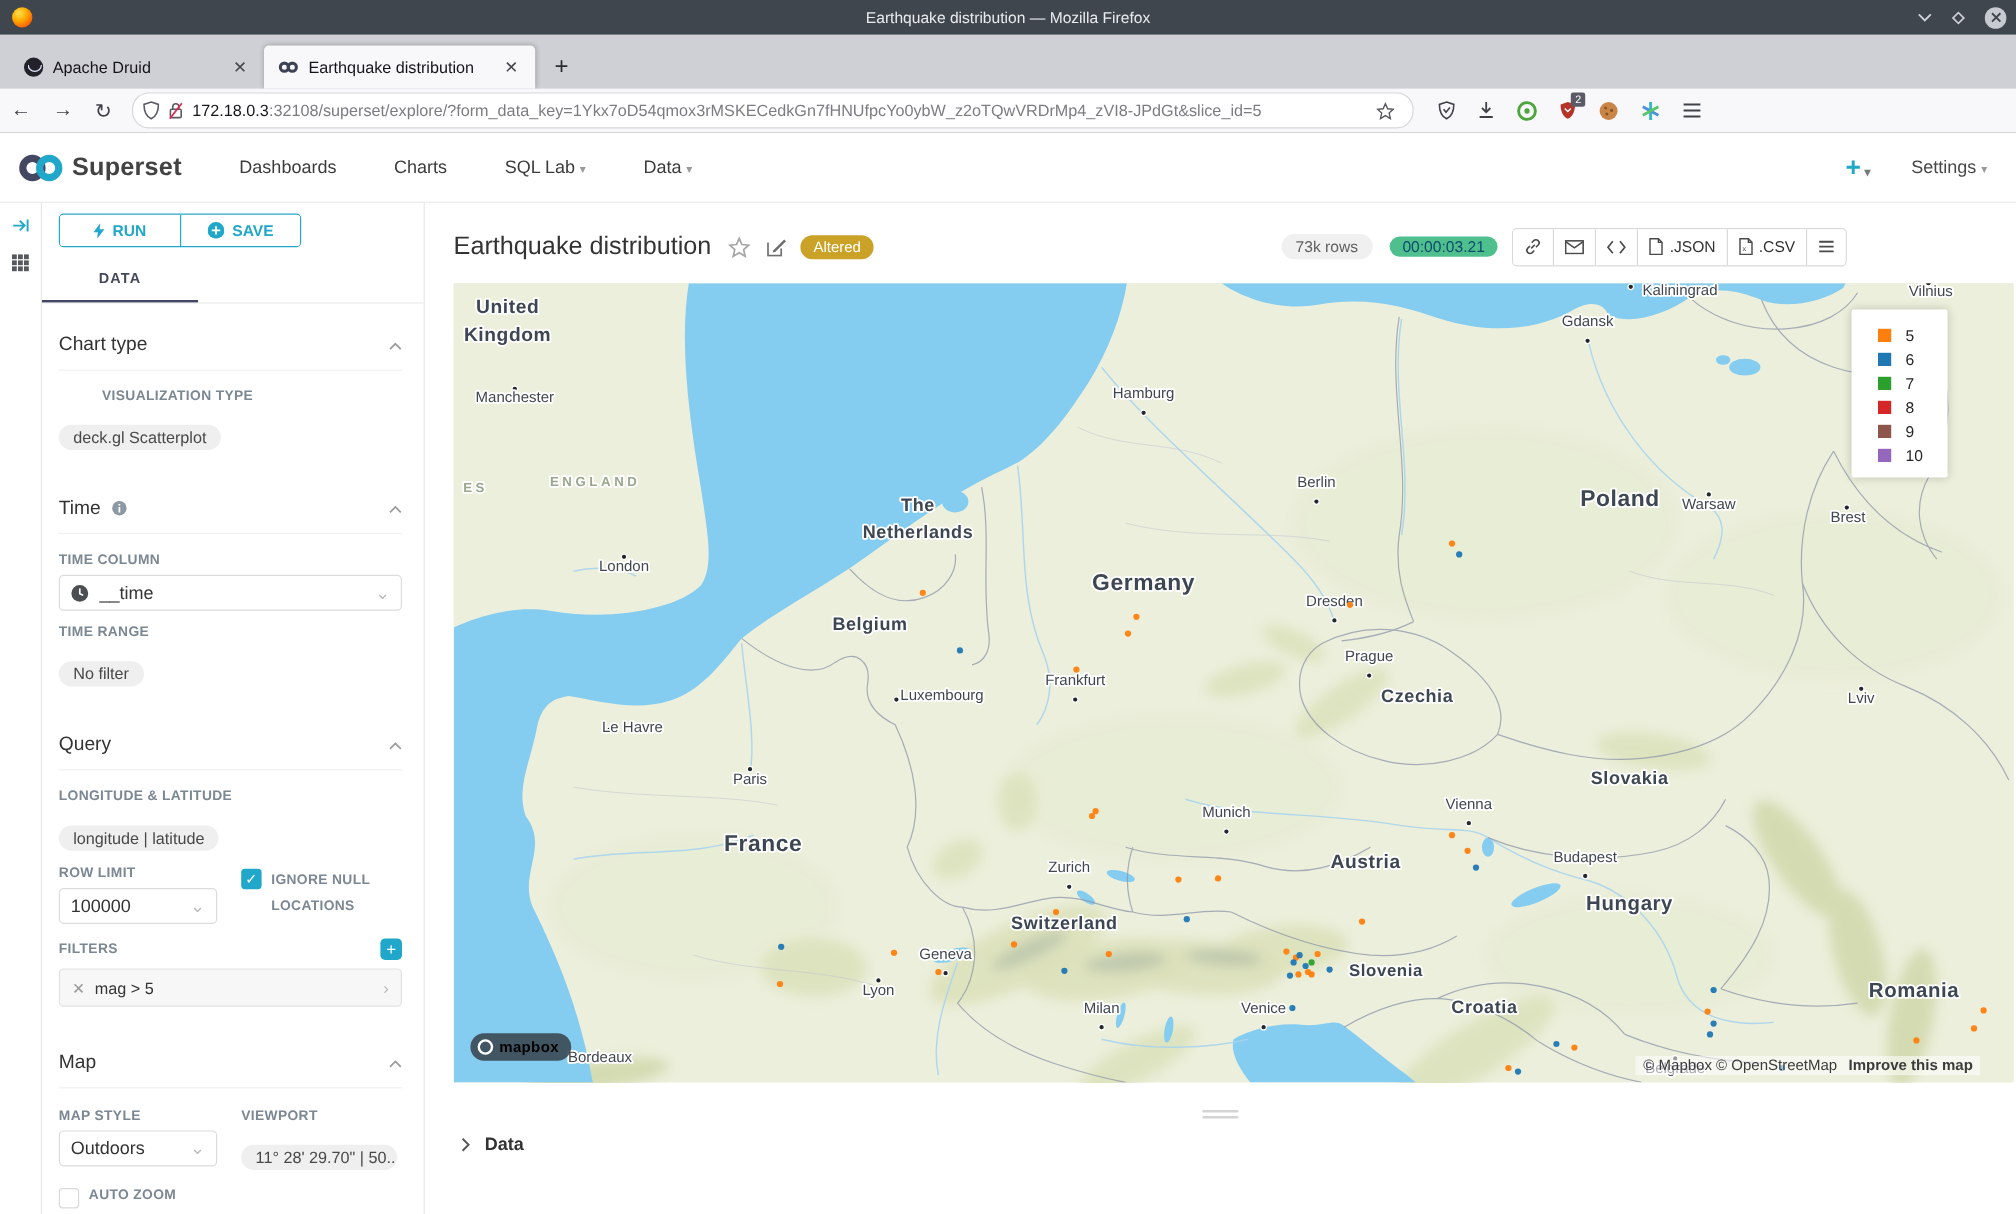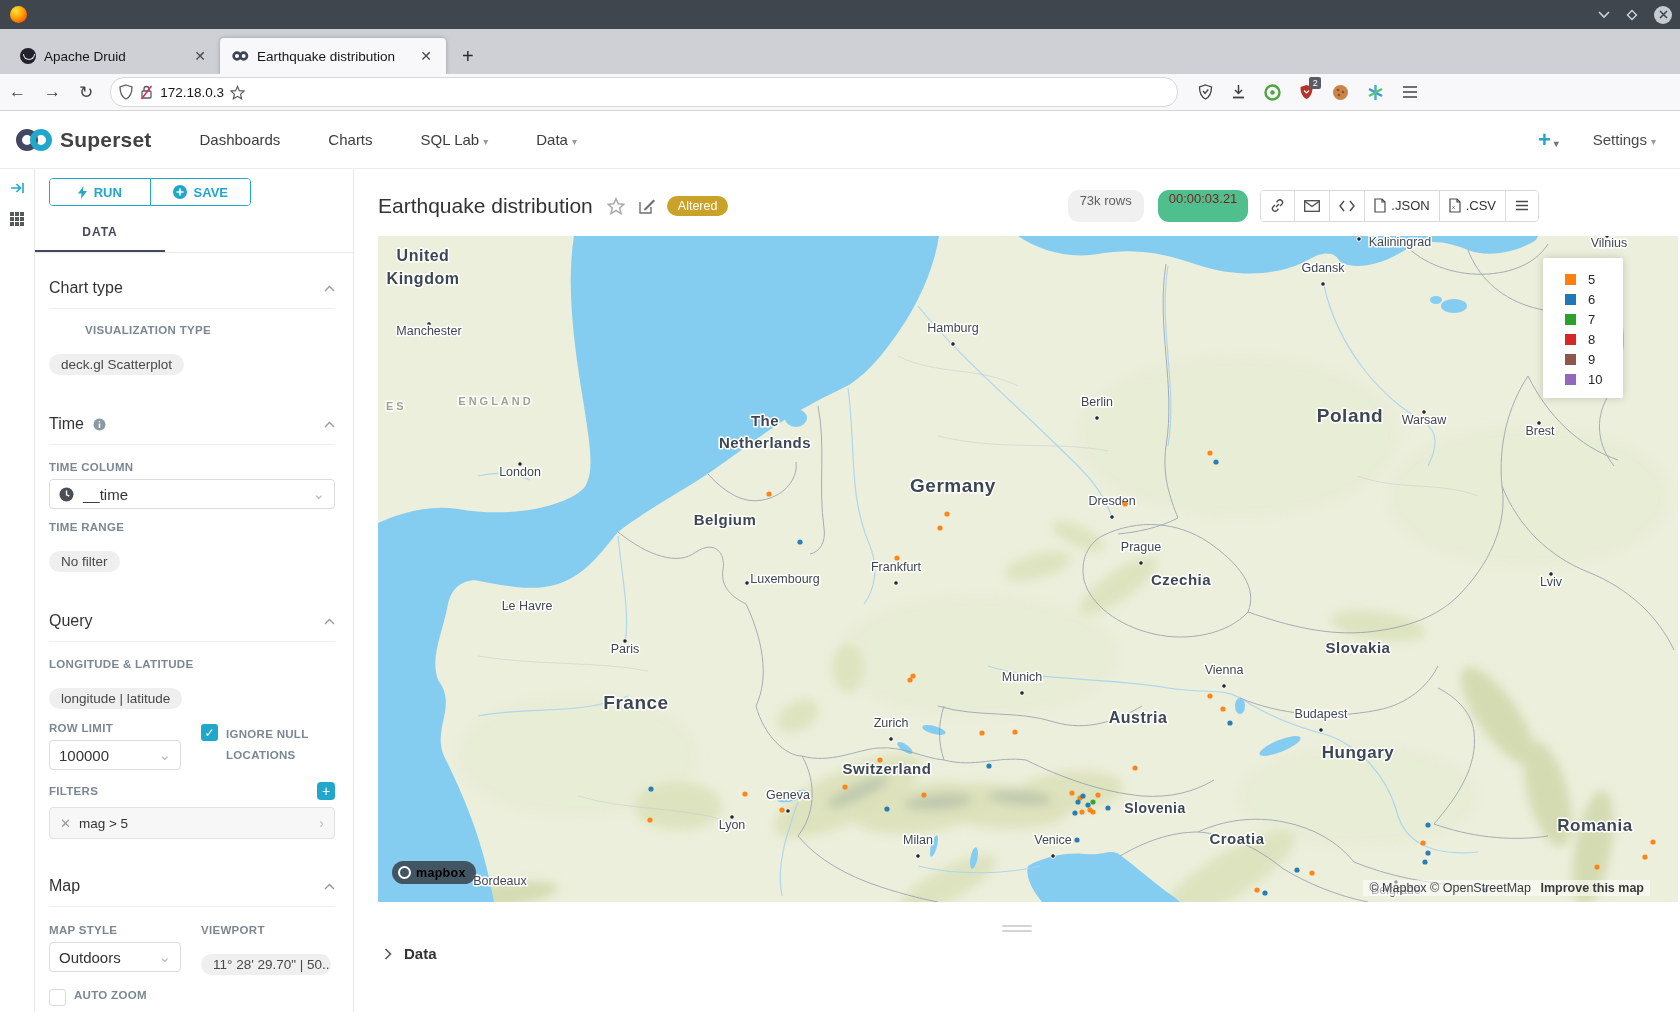--- a/index.html
+++ b/index.html
@@ -91,23 +91,23 @@
   .filterrow .fx{color:#9a9a9a;padding:0 8px 0 10px;font-size:13px;}
   .filterrow .fval{flex:1;}
   .filterrow .fgo{color:#b9b9b9;padding:0 10px;font-size:14px;}
 
   
   .chart{flex:1;position:relative;}
   .chart-header{height:67px;display:flex;align-items:center;padding:6px 141px 0 24px;}
   .ctitle{font-size:21px;font-weight:500;color:#333;}
   .hicon{margin-left:14px;display:flex;}
   .badge{margin-left:12px;background:#c9a227;color:#fff;font-size:12.5px;border-radius:11px;padding:3px 11px;}
-  .hd-right{margin-left:auto;display:flex;}
+  .hd-right{margin-left:auto;display:flex;align-items:center;}
   .rows-pill{background:#f0f0f0;color:#5f5f5f;font-size:13px;border-radius:11px;padding:3px 12px;}
-  .time-pill{background:#4fc08d;color:#7f1d1d;font-size:13px;border-radius:11px;padding:1px 11px;margin-left:14px;}
+  .time-pill{background:#4fc08d;color:#0c4a6e;font-size:13px;border-radius:11px;padding:1px 11px;margin-left:14px;}
   .btnbar{display:flex;margin-left:12px;border:1px solid #d9d9d9;border-radius:4px;overflow:hidden;}
   .btnbar .bb{height:30px;display:flex;align-items:center;gap:5px;background:#fff;border:none;
     border-left:1px solid #d9d9d9;padding:0 9px;font-size:13px;color:#323232;}
   .btnbar .bb:first-child{border-left:none;}
 
   .mapwrap{position:relative;margin-left:24px;width:1300px;height:666px;overflow:hidden;background:#ecefdb;}
   .mapwrap svg{display:block;}
   .legend{position:absolute;left:1165px;top:22px;width:80px;background:#fff;border-radius:2px;
     box-shadow:0 0 8px rgba(0,0,0,.18);padding:11px 0 9px;}
   .lrow{display:flex;align-items:center;gap:12px;padding:2.5px 0 2.5px 22px;font-size:13px;color:#262626;}
@@ -125,20 +125,21 @@
   .datapanel{margin:13px 0 0 30px;display:flex;align-items:center;gap:12px;font-size:15px;color:#323232;}
   .datapanel .dlabel{font-weight:bold;}
 </style>
 </head>
 <body>
 
 <div class="screen">
 
   <div class="titlebar">
     <div class="ff-logo"></div>
+    <div class="tb-title">Earthquake distribution — Mozilla Firefox</div>
     <div class="win-controls">
       <span>
           <svg width="12" height="8" viewBox="0 0 12 8">
             <path d="M1 1 L6 6 L11 1" stroke="#cfd2d6" stroke-width="1.6" fill="none"></path>
           </svg>
         </span>
       <span>
           <svg width="12" height="12" viewBox="0 0 12 12">
             <rect x="2.8" y="2.8" width="6.4" height="6.4" transform="rotate(45 6 6)" stroke="#cfd2d6" fill="none" stroke-width="1.4"></rect>
           </svg>
@@ -177,20 +178,21 @@
     <div class="urlbar">
       <svg width="14" height="16" viewBox="0 0 14 16">
           <path d="M7 1 L13 3 C13 9 11 13 7 15 C3 13 1 9 1 3 Z" fill="none" stroke="#5b5b66" stroke-width="1.3"></path>
         </svg>
       <svg width="13" height="15" viewBox="0 0 13 15">
           <rect x="2" y="6" width="9" height="7" rx="1" fill="none" stroke="#5b5b66" stroke-width="1.3"></rect>
           <path d="M4 6 V4 a2.5 2.5 0 0 1 5 0 V6" fill="none" stroke="#5b5b66" stroke-width="1.3"></path>
           <path d="M11.5 1 L1.5 14" stroke="#e22850" stroke-width="1.5"></path>
         </svg>
       <span class="host">172.18.0.3</span>
+      <span class="rest">:32108/superset/explore/?form_data_key=1Ykx7oD54qmox3rMSKECedkGn7fHNUfpcYo0ybW_z2oTQwVRDrMp4_zVI8-JPdGt&amp;slice_id=5</span>
       <svg class="url-star" width="15" height="15" viewBox="0 0 16 16">
           <path d="M8 1.5 L10 6 L15 6.5 L11.3 9.8 L12.4 14.7 L8 12.1 L3.6 14.7 L4.7 9.8 L1 6.5 L6 6 Z" fill="none" stroke="#55565c" stroke-width="1.2"></path>
         </svg>
     </div>
     <div class="tb-right">
       <svg width="15" height="16" viewBox="0 0 14 16">
           <path d="M7 1 L13 3 C13 9 11 13 7 15 C3 13 1 9 1 3 Z" fill="none" stroke="#3f4149" stroke-width="1.3"></path>
           <path d="M4.5 7 L6.5 9.5 L9.8 5.5" fill="none" stroke="#3f4149" stroke-width="1.3"></path>
         </svg>
       <svg width="15" height="16" viewBox="0 0 15 16">

